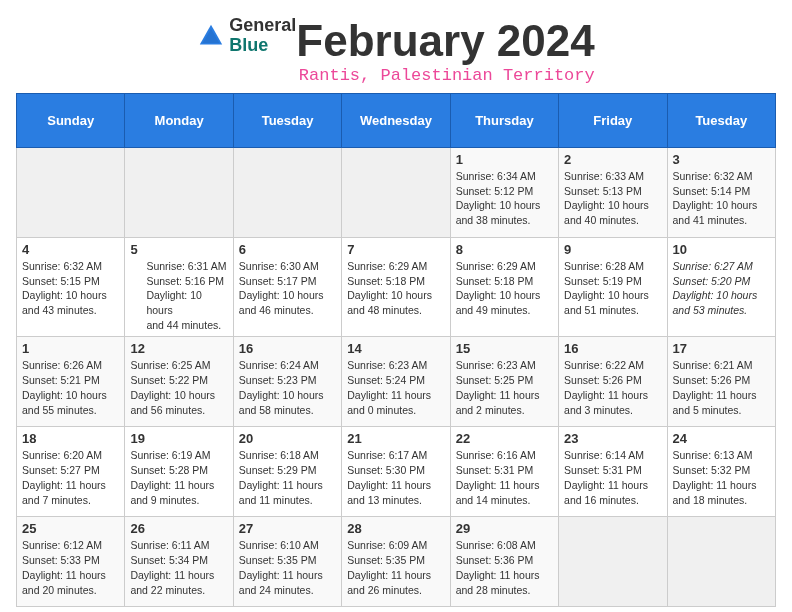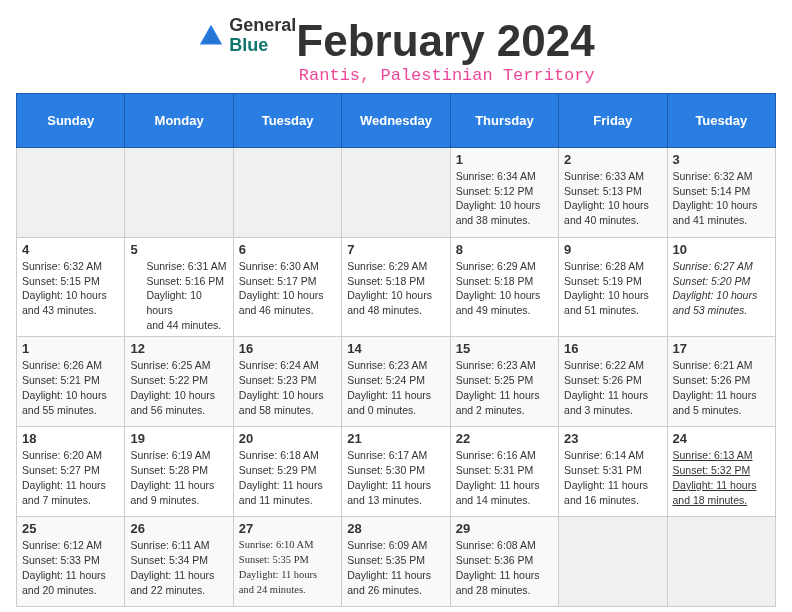--- a/index.html
+++ b/index.html
@@ -287,21 +287,21 @@
         </td>
         <td>
           <div class="day-number">23</div>
           <div class="day-info" style="white-space: pre-line;">Sunrise: 6:14 AM
 Sunset: 5:31 PM
 Daylight: 11 hours
 and 16 minutes.</div>
         </td>
         <td>
           <div class="day-number">24</div>
-          <div class="day-info" style="white-space: pre-line; text-decoration: underline;">Sunrise: 6:13 AM
+          <div class="day-info" style="white-space: pre-line;">Sunrise: 6:13 AM
 Sunset: 5:32 PM
 Daylight: 11 hours
 and 18 minutes.</div>
         </td>
       </tr>
       <tr>
         <td>
           <div class="day-number">25</div>
           <div class="day-info" style="white-space: pre-line;">Sunrise: 6:12 AM
 Sunset: 5:33 PM
@@ -310,21 +310,21 @@
         </td>
         <td>
           <div class="day-number">26</div>
           <div class="day-info" style="white-space: pre-line;">Sunrise: 6:11 AM
 Sunset: 5:34 PM
 Daylight: 11 hours
 and 22 minutes.</div>
         </td>
         <td>
           <div class="day-number">27</div>
-          <div class="day-info" style="white-space: pre-line; font-family: Liberation Serif, serif;">Sunrise: 6:10 AM
+          <div class="day-info" style="white-space: pre-line;">Sunrise: 6:10 AM
 Sunset: 5:35 PM
 Daylight: 11 hours
 and 24 minutes.</div>
         </td>
         <td>
           <div class="day-number">28</div>
           <div class="day-info" style="white-space: pre-line;">Sunrise: 6:09 AM
 Sunset: 5:35 PM
 Daylight: 11 hours
 and 26 minutes.</div>

